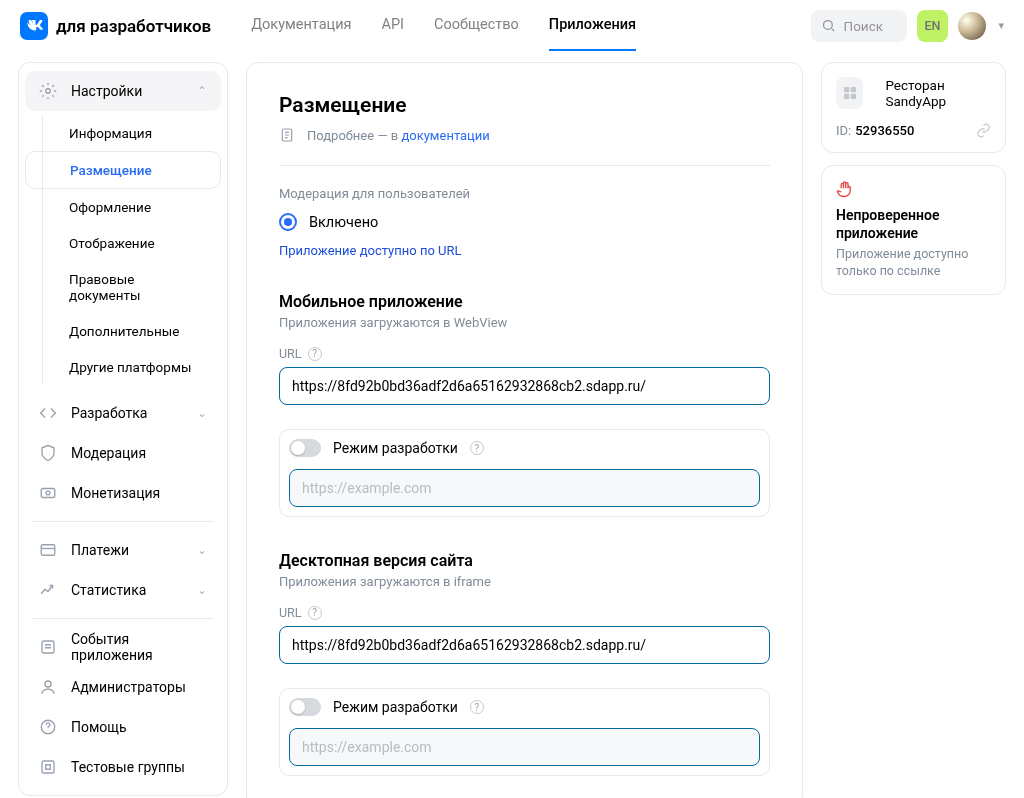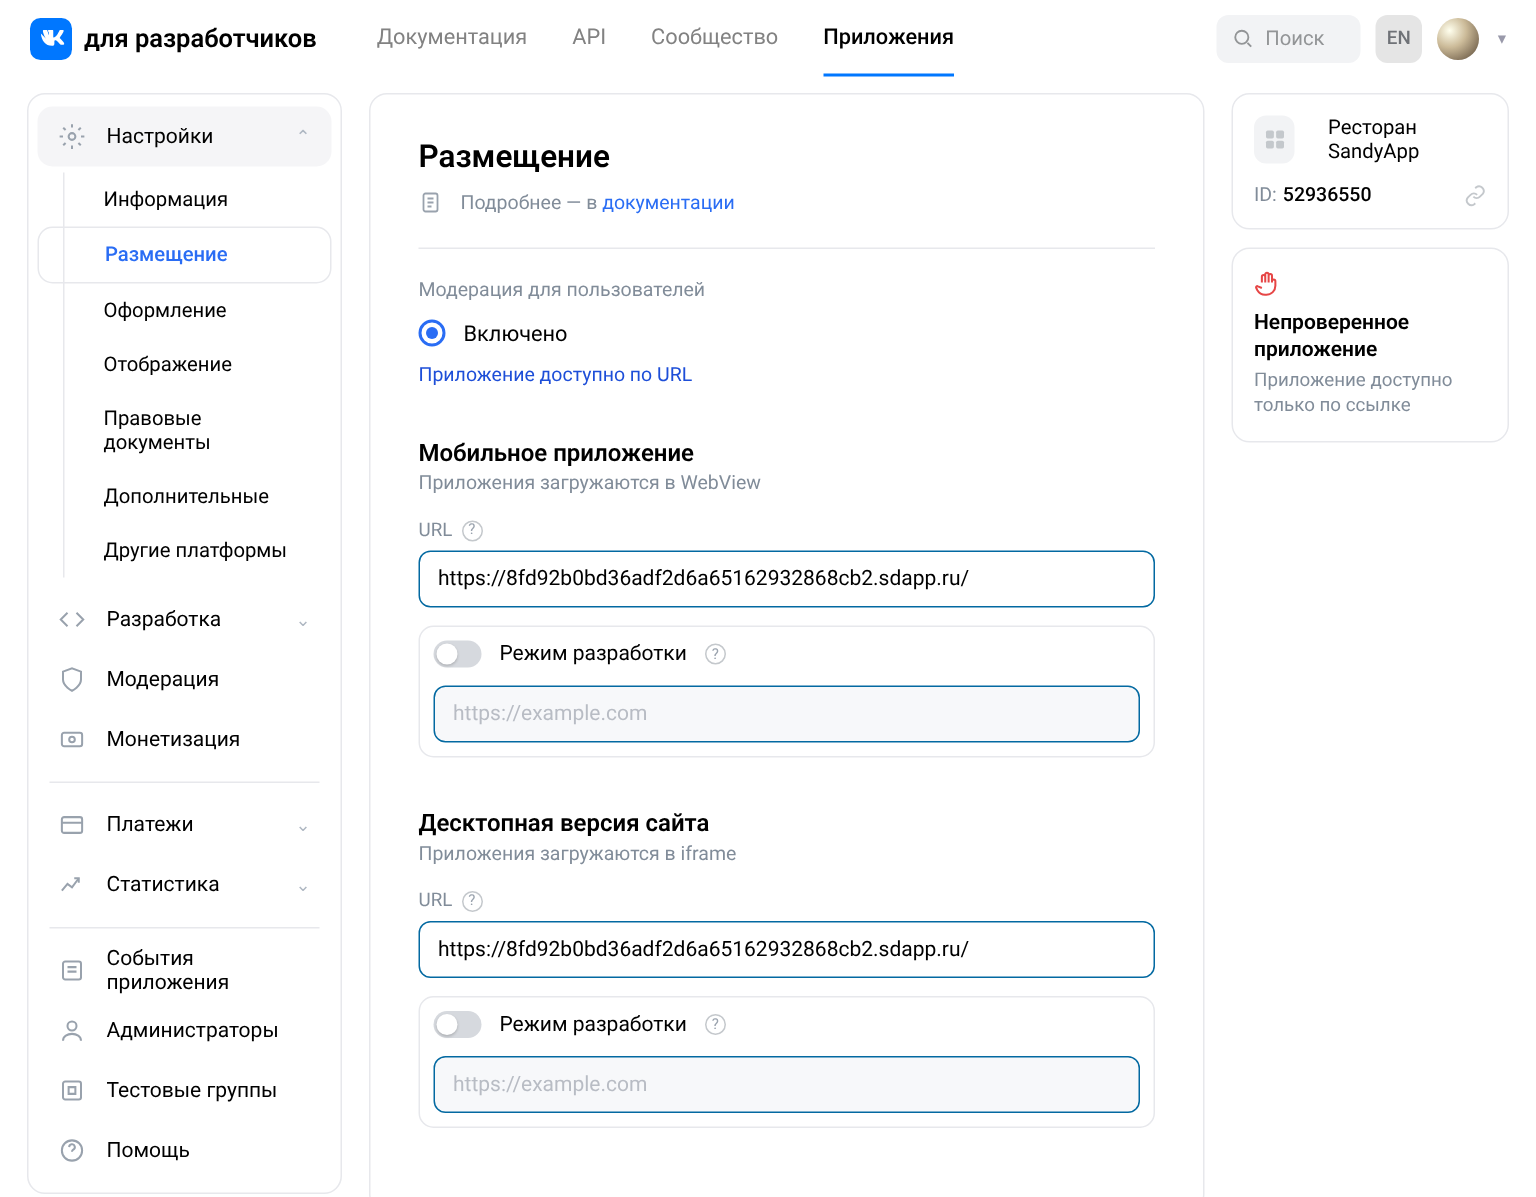--- a/index.html
+++ b/index.html
@@ -10,21 +10,21 @@
 .header { height: 52px; display: flex; align-items: center; padding: 0 20px; border-bottom: 1px solid transparent; }
 .logo-block { display: flex; align-items: center; gap: 8px; }
 .logo-sq { width: 28px; height: 28px; background: #07f; border-radius: 7px; display:flex; align-items:center; justify-content:center; color:#fff; font-weight:900; }
 .logo-txt { font-weight: 600; font-size: 17px; color: #000; }
 .nav { display: flex; gap: 30px; margin-left: 40px; }
 .nav-item { color: #828282; font-size: 14.5px; padding: 16px 0; cursor: pointer; }
 .nav-item.active { color: #000; border-bottom: 2px solid #07f; font-weight: 500; }
 .header-right { margin-left: auto; display: flex; align-items: center; gap: 10px; }
 .search { width: 96px; height: 32px; background: #f2f3f5; border-radius: 8px; display:flex; align-items:center; padding: 0 10px; gap:8px; color:#939597; }
 .search span{ font-size:13.5px; }
-.lang { height: 32px; padding: 0 8px; display:flex; align-items:center; background:#e5e5e5; border-radius: 8px; font-size: 12.5px; color:#6f7277; font-weight: 500; }
+.lang { height: 32px; padding: 0 8px; display:flex; align-items:center; background:#bef264; border-radius: 8px; font-size: 12.5px; color:#6f7277; font-weight: 500; }
 .avatar { width: 28px; height: 28px; border-radius: 50%; background: radial-gradient(circle at 30% 30%, #ffe 0, #cb9 40%, #543 100%); }
 .chev { color:#99a; font-size:11px; margin-left:2px; }
 
 
 .layout { display: flex; gap: 18px; padding: 0 18px; height: calc(798px - 52px); }
 .col-left { width: 210px; flex: 0 0 210px; padding-top: 10px; }
 .col-main { flex: 1; }
 .col-right { width: 185px; flex: 0 0 185px; padding-top: 10px; }
 
 
@@ -54,21 +54,21 @@
 .radio { width:18px; height:18px; border-radius:50%; border:2px solid #c4c8cc; position:relative; }
 .radio.on { border-color:#2a6df4; }
 .radio.on::after { content:""; position:absolute; inset:3px; border-radius:50%; background:#2a6df4; }
 .hint { color:#1d4ed8; font-size:13px; }
 .section-h { font-size:16px; font-weight:600; margin: 34px 0 4px 0; }
 .section-sub { font-size:13px; color:#818c99; }
 .field-label { font-size:12.5px; color:#818c99; margin: 16px 0 6px 0; display:flex; align-items:center; gap:6px; }
 .qmark { width:14px; height:14px; border-radius:50%; border:1px solid #c4c8cc; color:#99a2ad; font-size:10px; display:flex; align-items:center; justify-content:center; }
 .input { width:100%; height:38px; border:1px solid #0369a1; border-radius:8px; padding: 0 12px; font-size:14px; color:#000; background:#fff; outline:none; font-family: inherit; }
 .input::placeholder { color:#b8bcc4; }
-.dev-box { margin-top:12px; border:1px solid #e7e8ec; border-radius:10px; padding:9px; background:#fff; }
+.dev-box { margin-top:24px; border:1px solid #e7e8ec; border-radius:10px; padding:9px; background:#fff; }
 .dev-row { display:flex; align-items:center; gap:12px; margin-bottom:12px; }
 .toggle { width:32px; height:18px; border-radius:9px; background:#d6d9de; position:relative; }
 .toggle::after { content:""; position:absolute; width:14px; height:14px; border-radius:50%; background:#fff; left:2px; top:2px; box-shadow:0 1px 2px rgba(0,0,0,.2); }
 .dev-label { font-size:14px; }
 .input.dis { background:#f7f8fa; color:#b8bcc4; }
 
 
 .r-card { border:1px solid #e7e8ec; border-radius:12px; padding:14px; margin-bottom:12px; }
 .r-app-row { display:flex; align-items:center; gap:22px; }
 .r-app-ico { width:32px; height:32px; border-radius:8px; background:#f2f3f5; display:flex; align-items:center; justify-content:center; color:#c4c8cc; }
@@ -207,34 +207,34 @@
             <svg width="18" height="18" viewBox="0 0 24 24" fill="none" stroke="currentColor" stroke-width="1.8">
               <circle cx="12" cy="8" r="4"></circle>
               <path d="M4 21c0-4 4-6 8-6s8 2 8 6"></path>
             </svg>
           </span>
         <span>Администраторы</span>
       </div>
       <div class="side-item">
         <span class="side-ico">
             <svg width="18" height="18" viewBox="0 0 24 24" fill="none" stroke="currentColor" stroke-width="1.8">
+              <circle cx="12" cy="12" r="9"></circle>
+              <path d="M9.5 9a2.5 2.5 0 1 1 3.5 2.3c-.8.4-1 .9-1 1.7M12 17h.01"></path>
+            </svg>
+          </span>
+        <span>Помощь</span>
+      </div>
+      <div class="side-item">
+        <span class="side-ico">
+            <svg width="18" height="18" viewBox="0 0 24 24" fill="none" stroke="currentColor" stroke-width="1.8">
               <rect x="4" y="4" width="16" height="16" rx="2"></rect>
               <path d="M9 9h6v6H9z"></path>
             </svg>
           </span>
         <span>Тестовые группы</span>
-      </div>
-      <div class="side-item">
-        <span class="side-ico">
-            <svg width="18" height="18" viewBox="0 0 24 24" fill="none" stroke="currentColor" stroke-width="1.8">
-              <circle cx="12" cy="12" r="9"></circle>
-              <path d="M9.5 9a2.5 2.5 0 1 1 3.5 2.3c-.8.4-1 .9-1 1.7M12 17h.01"></path>
-            </svg>
-          </span>
-        <span>Помощь</span>
       </div>
     </div>
     <div class="feedback">
       
       
     </div>
   </div>
 
   <div class="col-main">
     <div class="main-card">

